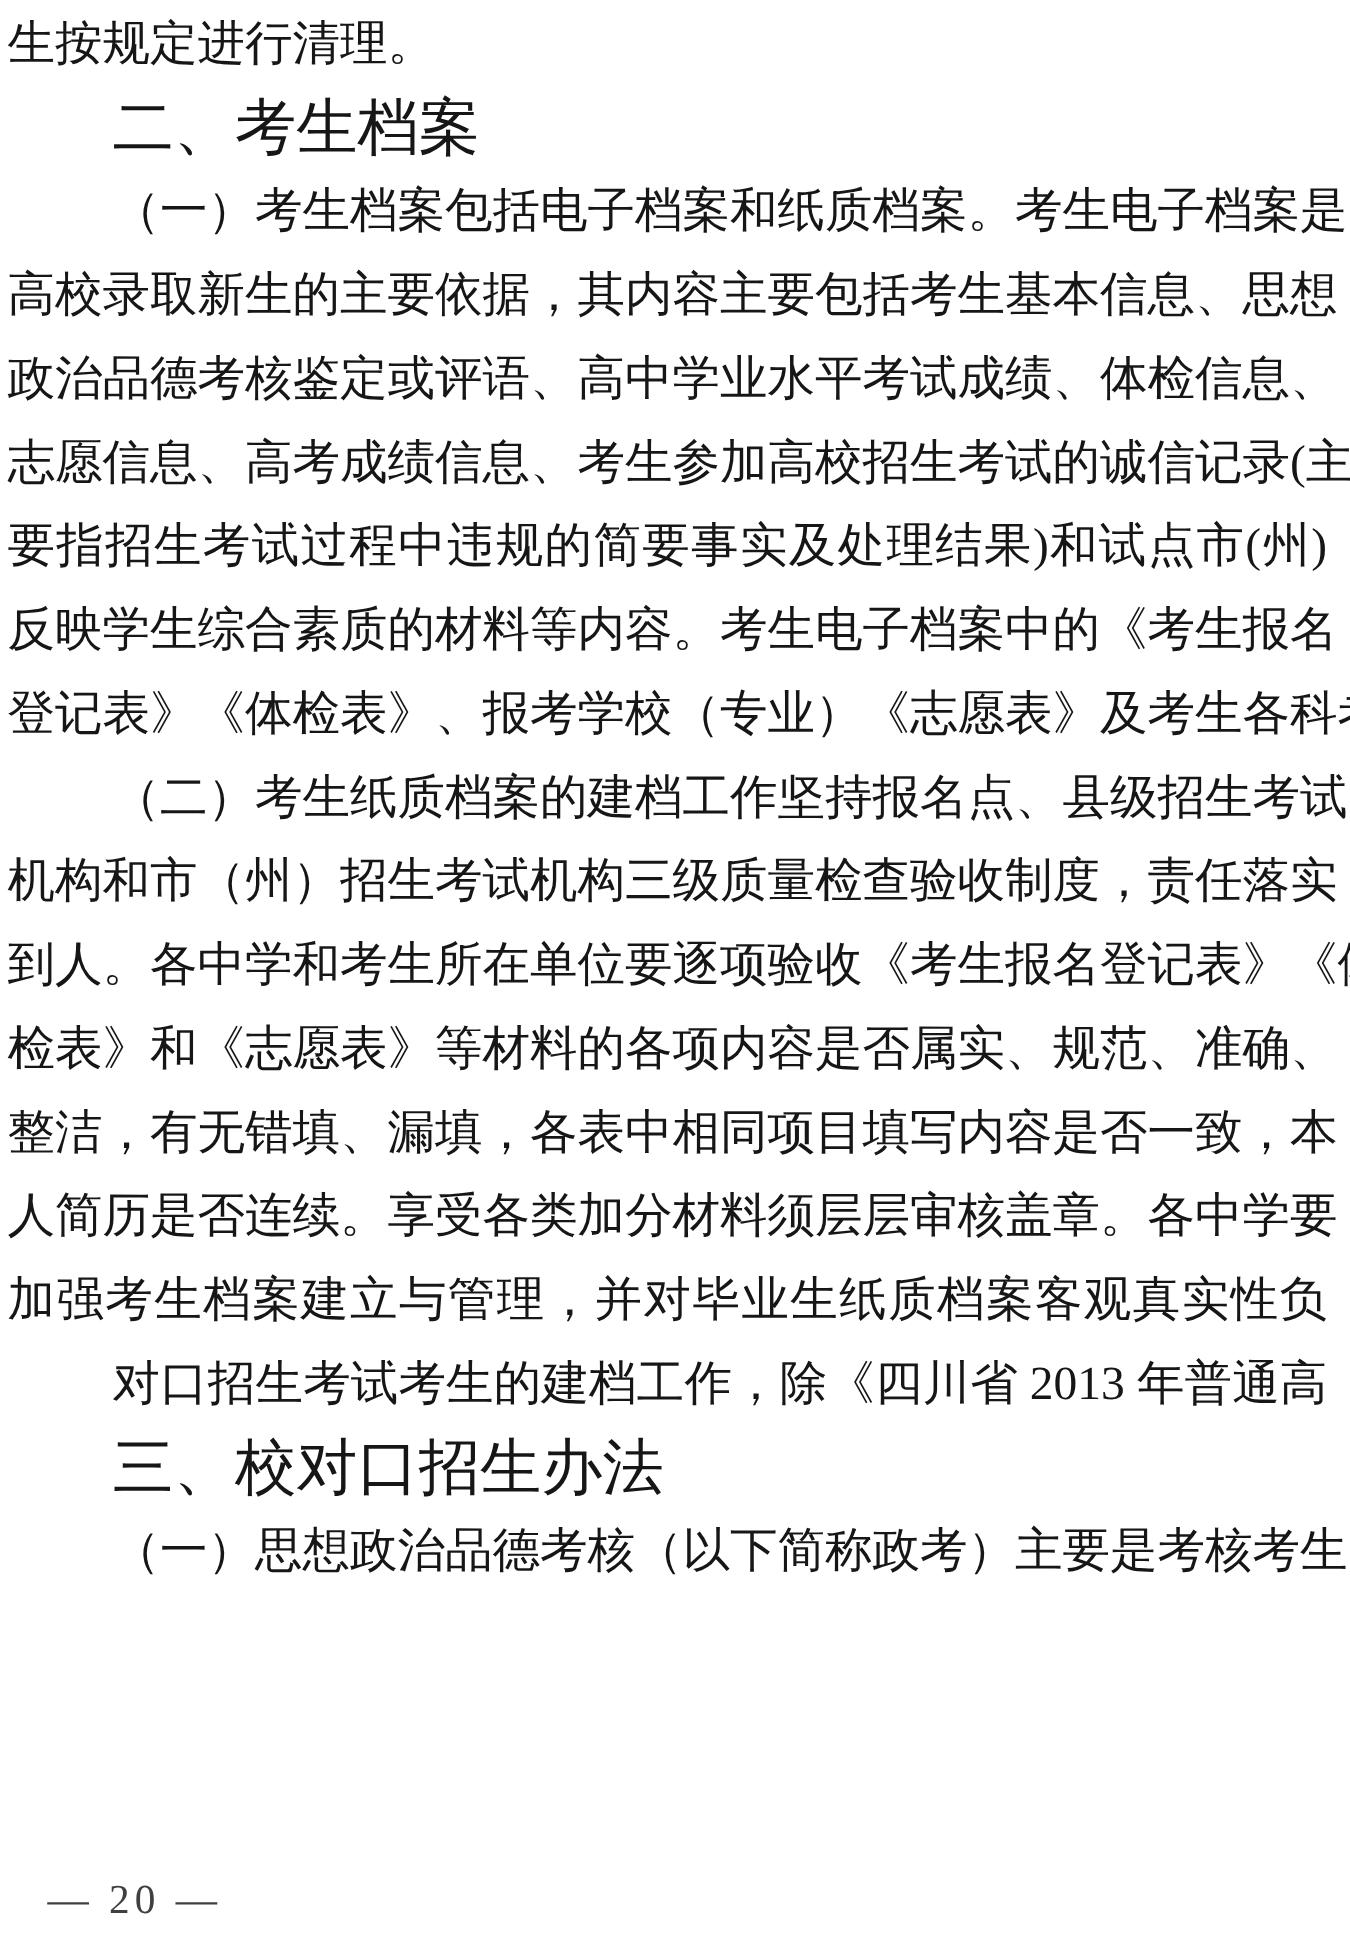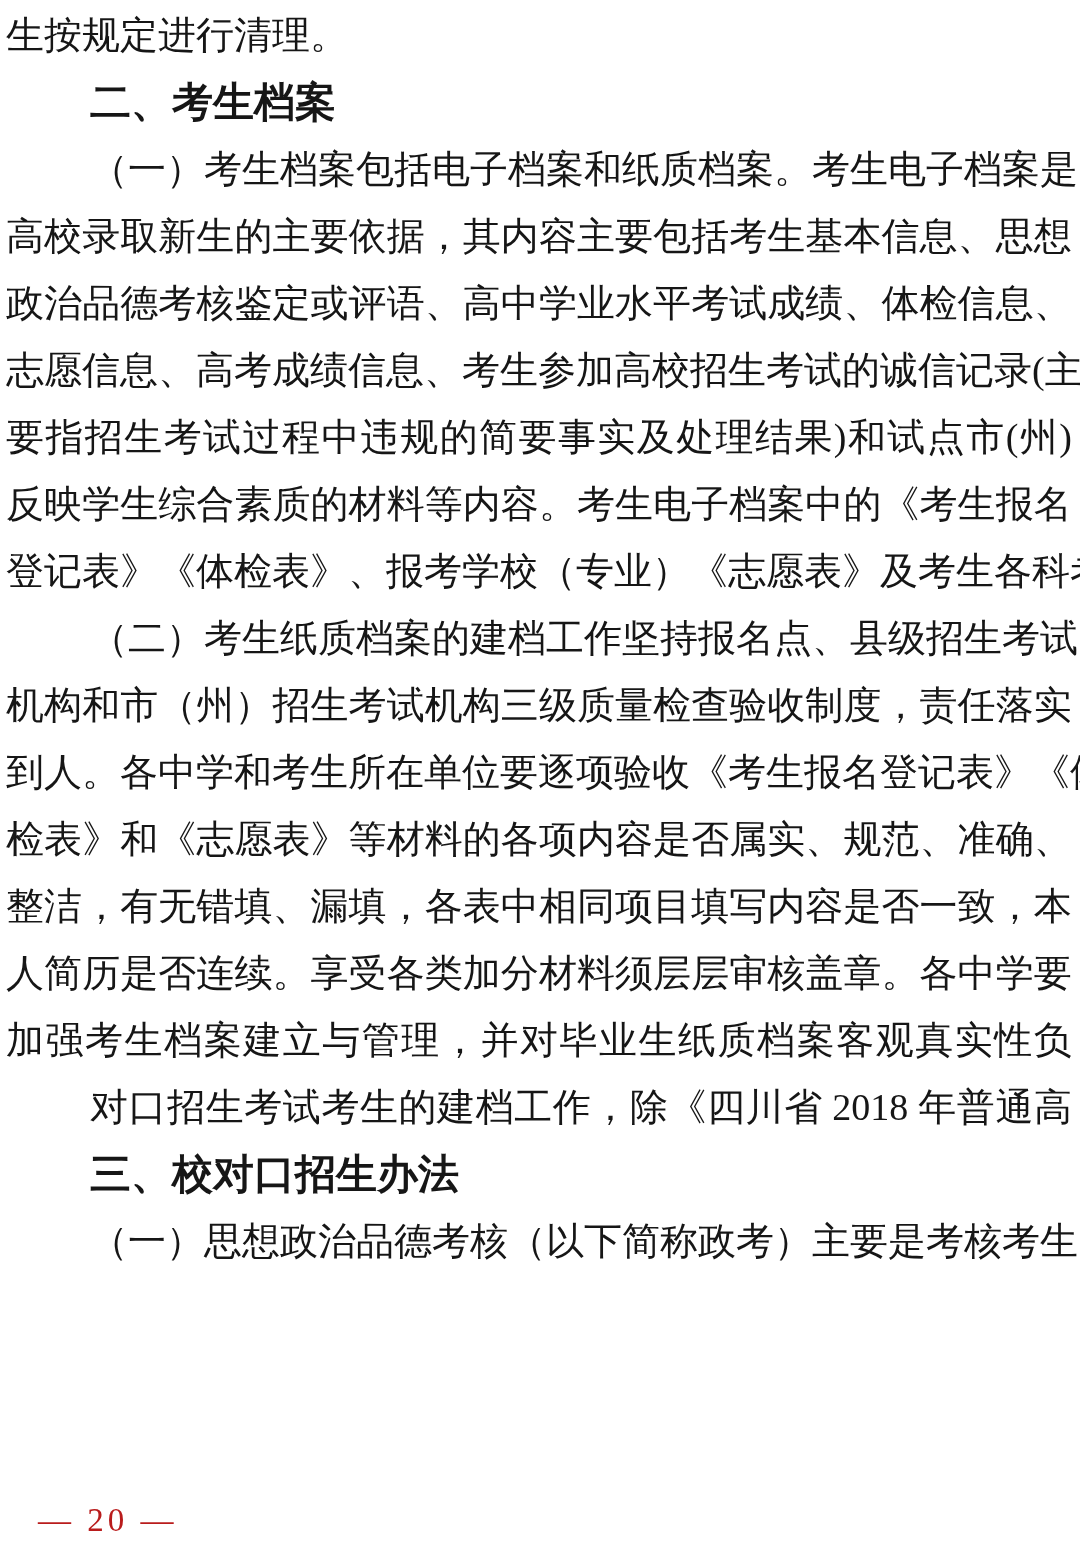--- a/index.html
+++ b/index.html
@@ -13,21 +13,21 @@
     overflow: hidden;
   }
   .page {
     position: relative;
     width: 1080px;
     height: 1564px;
     background: #ffffff;
     color: #161616;
   }
   .lines {
-    padding: 2px 8px 0 6px;
+    padding: 2px 18px 0 6px;
   }
   .line {
     height: 67px;
     line-height: 67px;
     font-size: 38px;
     color: #161616;
     font-family: "Liberation Serif", "DejaVu Serif", serif;
     white-space: nowrap;
     overflow: visible;
   }
@@ -36,33 +36,33 @@
     display: flex;
     justify-content: space-between;
     align-items: center;
     white-space: normal;
   }
   .line.full span {
     white-space: pre;
   }
   .line.heading {
     font-family: "Liberation Sans", "DejaVu Sans", sans-serif;
-    font-weight: bold;
-    font-size: 41px;
+    font-weight: normal;
+    font-size: 49px;
   }
   .line.indent {
     padding-left: 84px;
   }
   .page-number {
     position: absolute;
     left: 38px;
     top: 1502px;
     font-size: 33px;
     letter-spacing: 4px;
-    color: #b91c1c;
+    color: #404040;
     font-family: "Liberation Serif", "DejaVu Serif", serif;
   }
 </style>
 </head>
 <body>
 
 <div class="page">
   <div class="lines">
       <div class="line body">生按规定进行清理。</div>
       <div class="line heading indent">二、考生档案</div>
@@ -498,21 +498,21 @@
         <span>建</span>
         <span>档</span>
         <span>工</span>
         <span>作</span>
         <span>，</span>
         <span>除</span>
         <span>《</span>
         <span>四</span>
         <span>川</span>
         <span>省</span>
-        <span> 2018 </span>
+        <span> 2013 </span>
         <span>年</span>
         <span>普</span>
         <span>通</span>
         <span>高</span>
       </div>
       <div class="line heading indent">三、校对口招生办法</div>
       <div class="line body indent full">
         <span>（</span>
         <span>一</span>
         <span>）</span>

